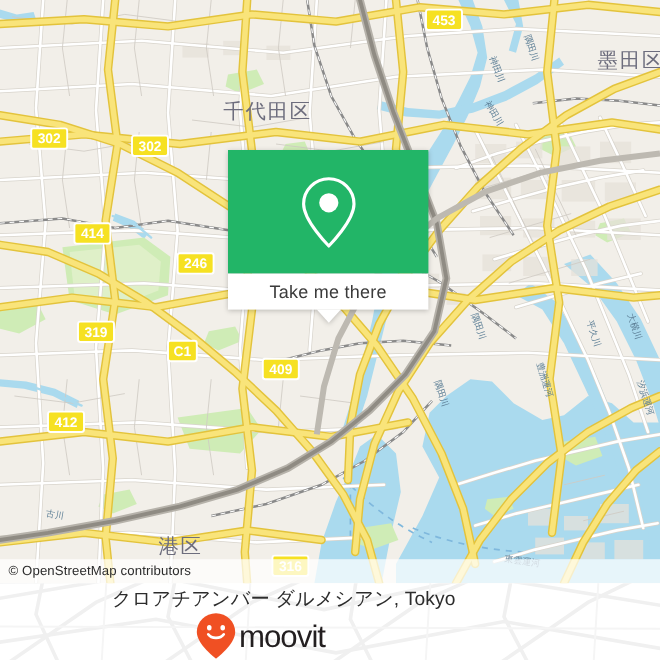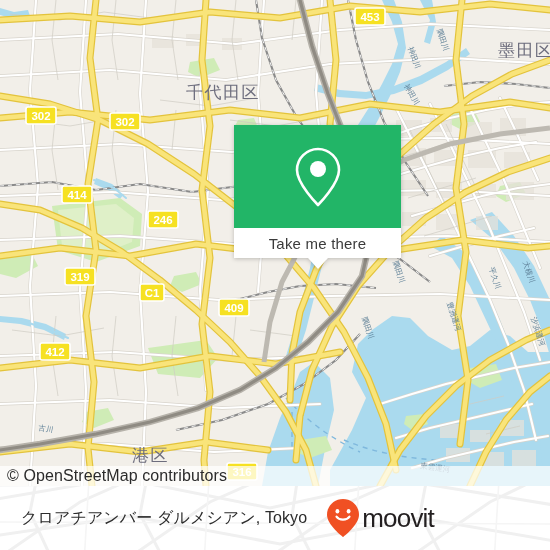--- a/index.html
+++ b/index.html
@@ -39,36 +39,35 @@
     left: 0;
     top: 466px;
     width: 550px;
     height: 20px;
     background: rgba(255,255,255,0.72);
     display: flex;
     align-items: center;
     z-index: 40;
   }
   #attribution .attr-text {
-    font-size: 16px;
+    font-size: 11px;
     color: #2b2b2b;
     padding-left: 7px;
     letter-spacing: 0.1px;
     white-space: nowrap;
   }
 
   
   #popup {
     position: absolute;
     left: 190px;
     top: 125px;
     width: 167px;
     z-index: 60;
     filter: drop-shadow(0 1px 2px rgba(0,0,0,0.22));
-    margin-left: 44px;
   }
   #popup .card-head {
     height: 103px;
     background: #22b567;
     display: flex;
     align-items: center;
     justify-content: center;
   }
   #popup .card-foot {
     height: 30px;
@@ -109,22 +108,23 @@
     width: 550px; height: 92px;
     opacity: 1;
     pointer-events: none;
   }
   #footer .footer-inner {
     position: relative;
     width: 452px;
     height: 64px;
     display: flex;
     align-items: center;
-    justify-content: space-between;
+    justify-content: flex-end;
     z-index: 2;
+    flex-direction: column;
   }
   #footer .place-title {
     font-size: 16px;
     color: #2c2c2c;
     padding-left: 21px;
     white-space: nowrap;
     letter-spacing: 0.1px;
   }
   #footer .brand {
     display: flex;

